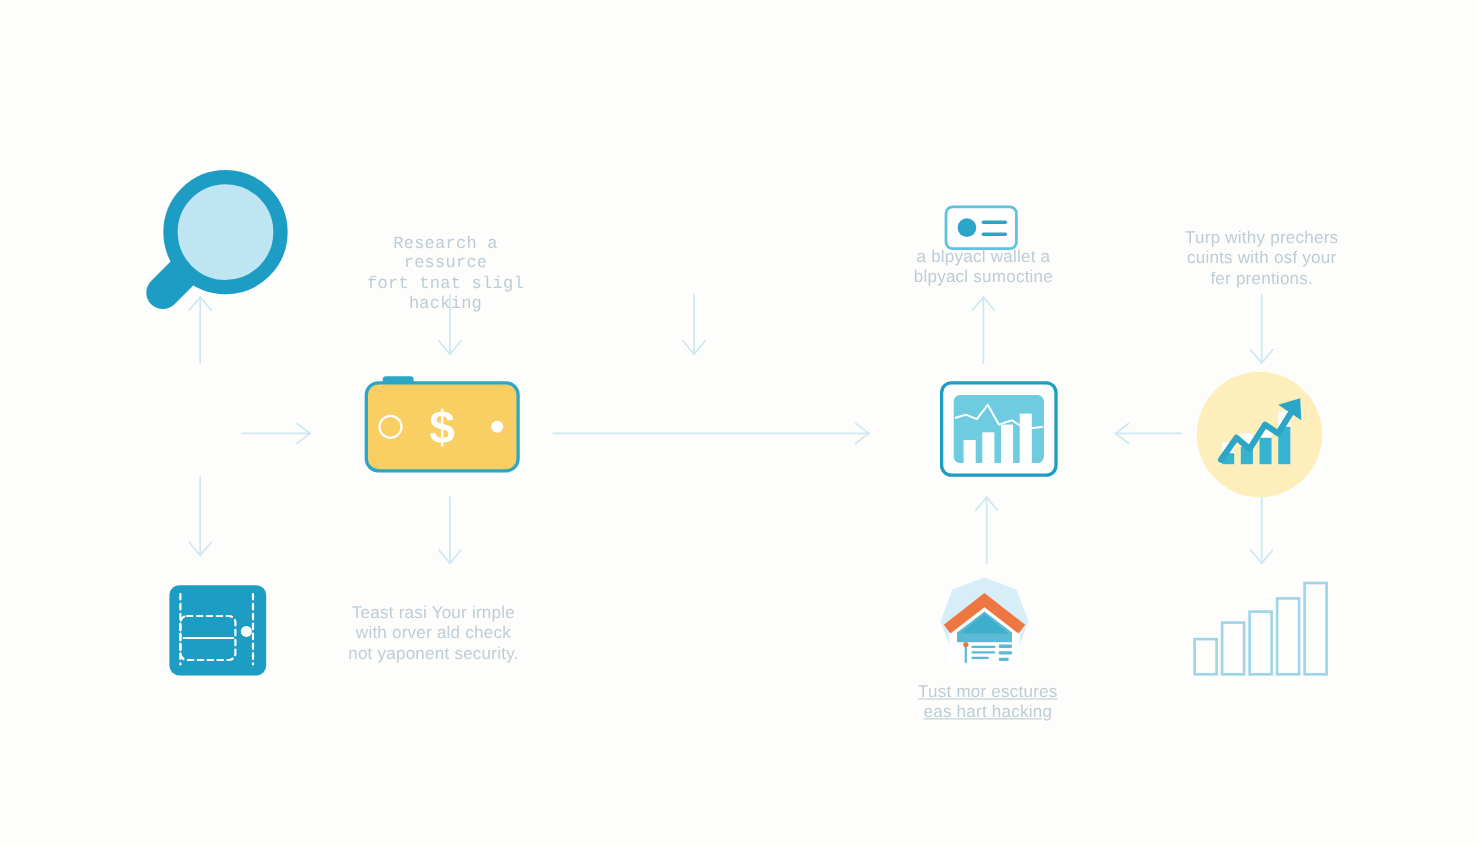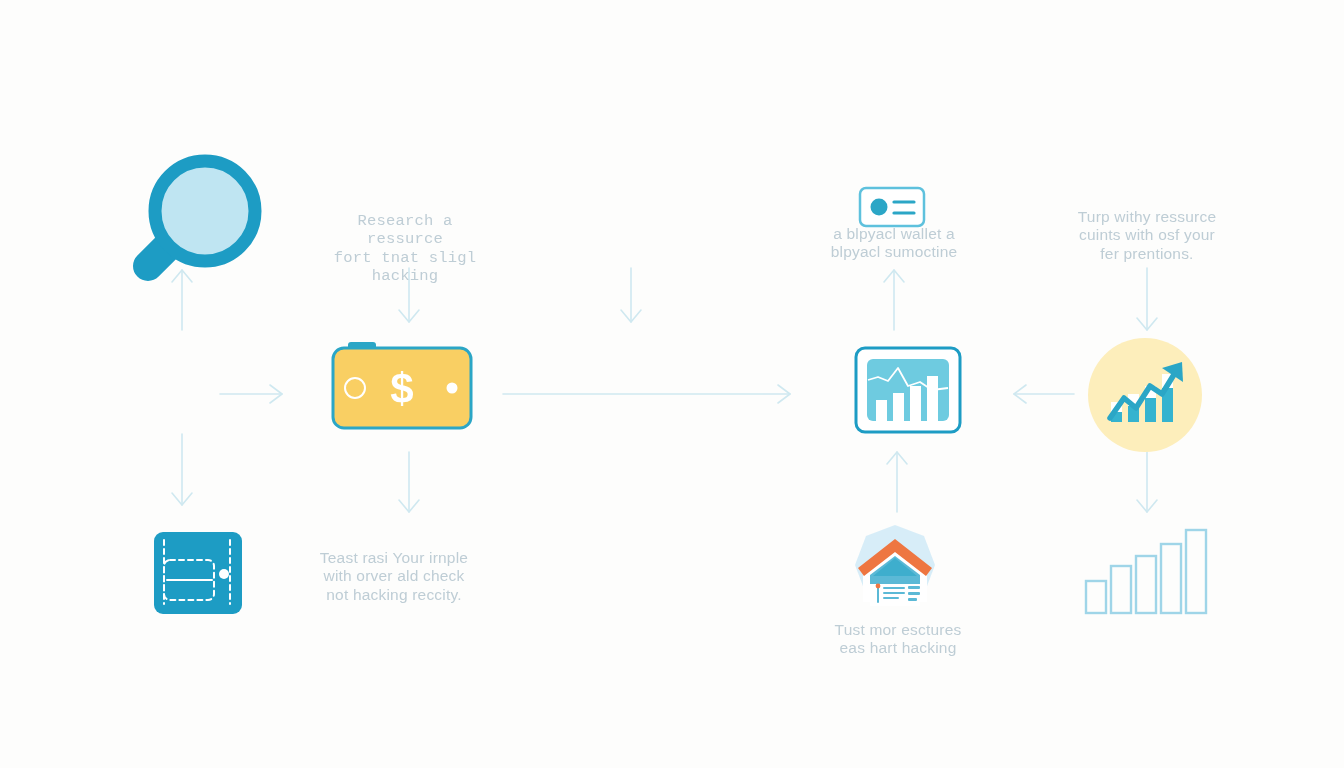--- a/index.html
+++ b/index.html
@@ -225,30 +225,30 @@
     <div>fort tnat sligl hacking</div>
   </div>
 
 
   <div class="caption" style="left:826px; top:225px; width:136px;">
     <div>a blpyacl wallet a</div>
     <div>blpyacl sumoctine</div>
   </div>
 
   <div class="caption" style="left:1064px; top:208px; width:166px;">
-    <div>Turp withy ressurce</div>
+    <div>Turp withy prechers</div>
     <div>cuints with osf your</div>
     <div>fer prentions.</div>
   </div>
 
   <div class="caption" style="left:316px; top:549px; width:156px;">
     <div>Teast rasi Your irnple</div>
     <div>with orver ald check</div>
-    <div>not hacking reccity.</div>
-  </div>
-
-  <div class="caption" style="left:828px; top:621px; width:140px;">
+    <div>not yaponent security.</div>
+  </div>
+
+  <div class="caption" style="left:828px; top:621px; width:140px;text-decoration:underline;">
     <div>Tust mor esctures</div>
     <div>eas hart hacking</div>
   </div>
 
 
 </div>
 
 </body></html>

